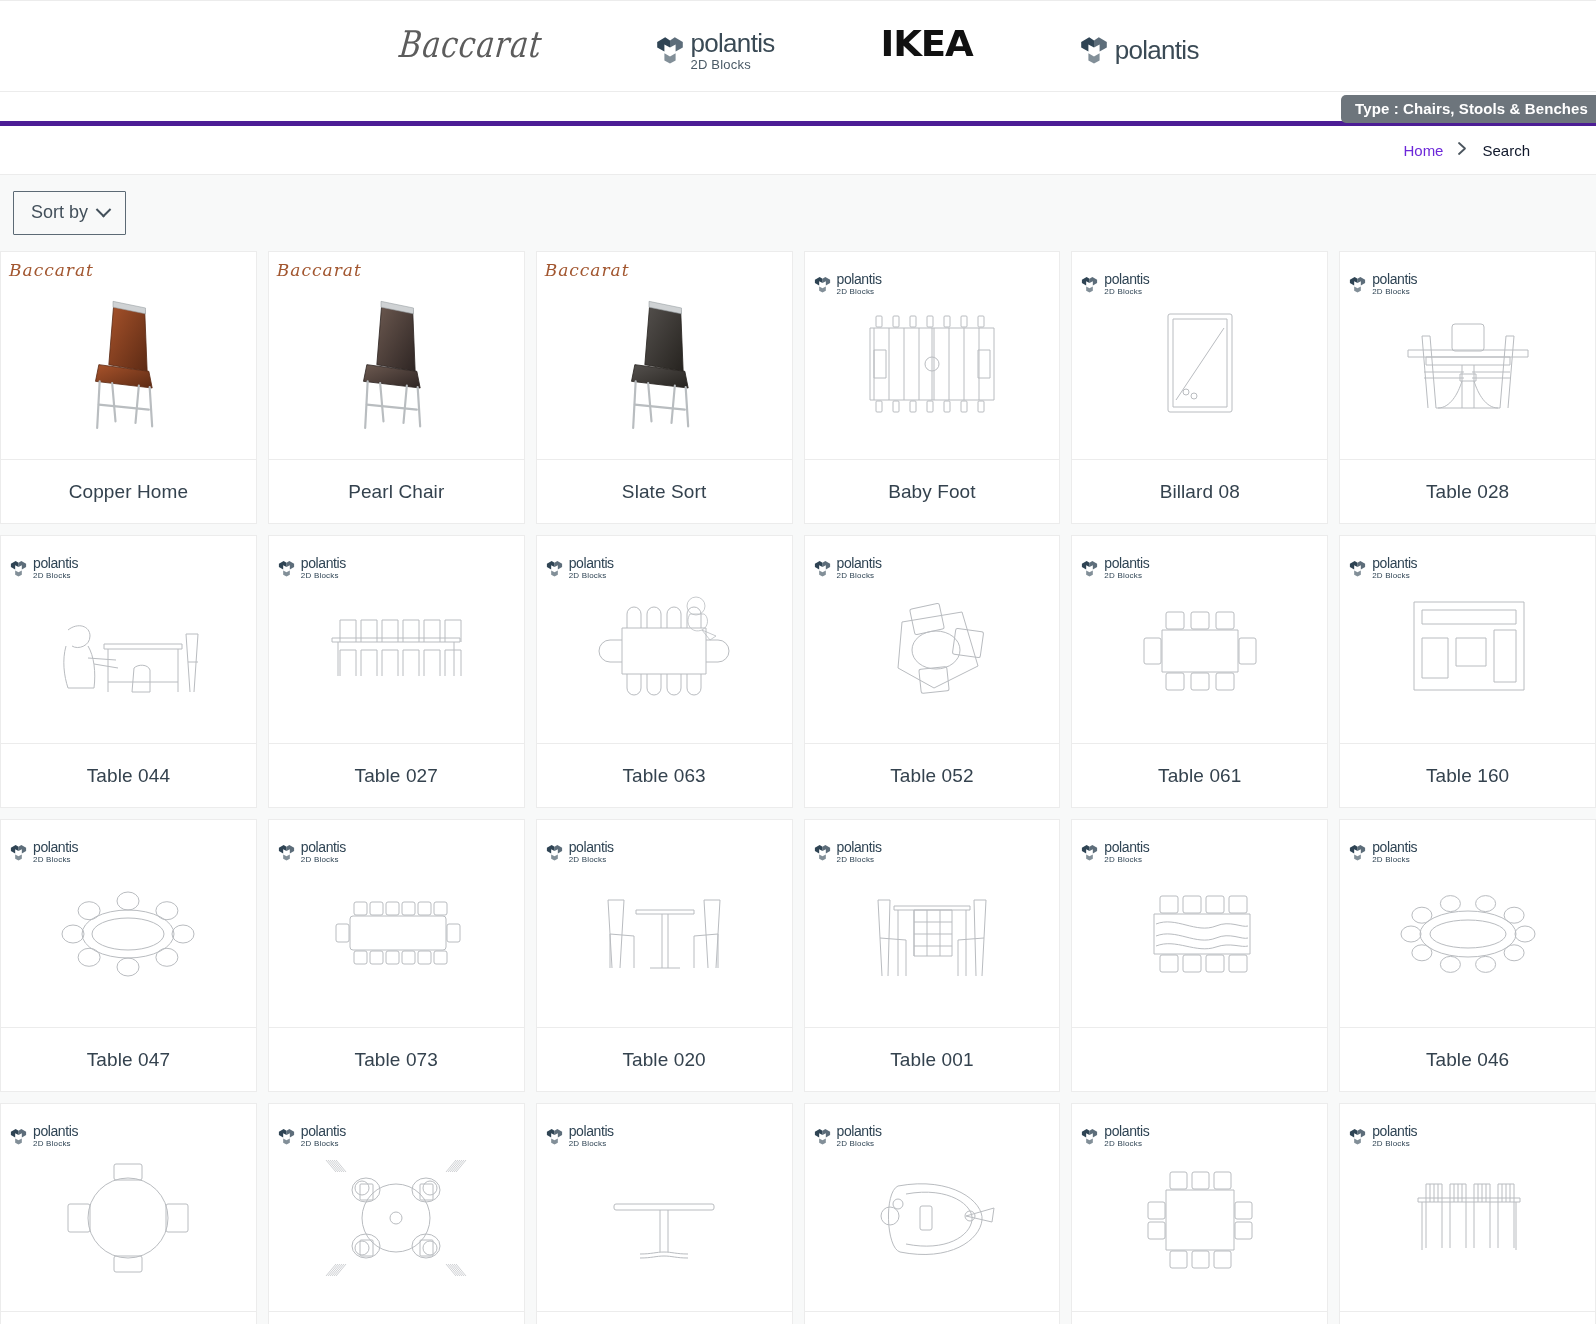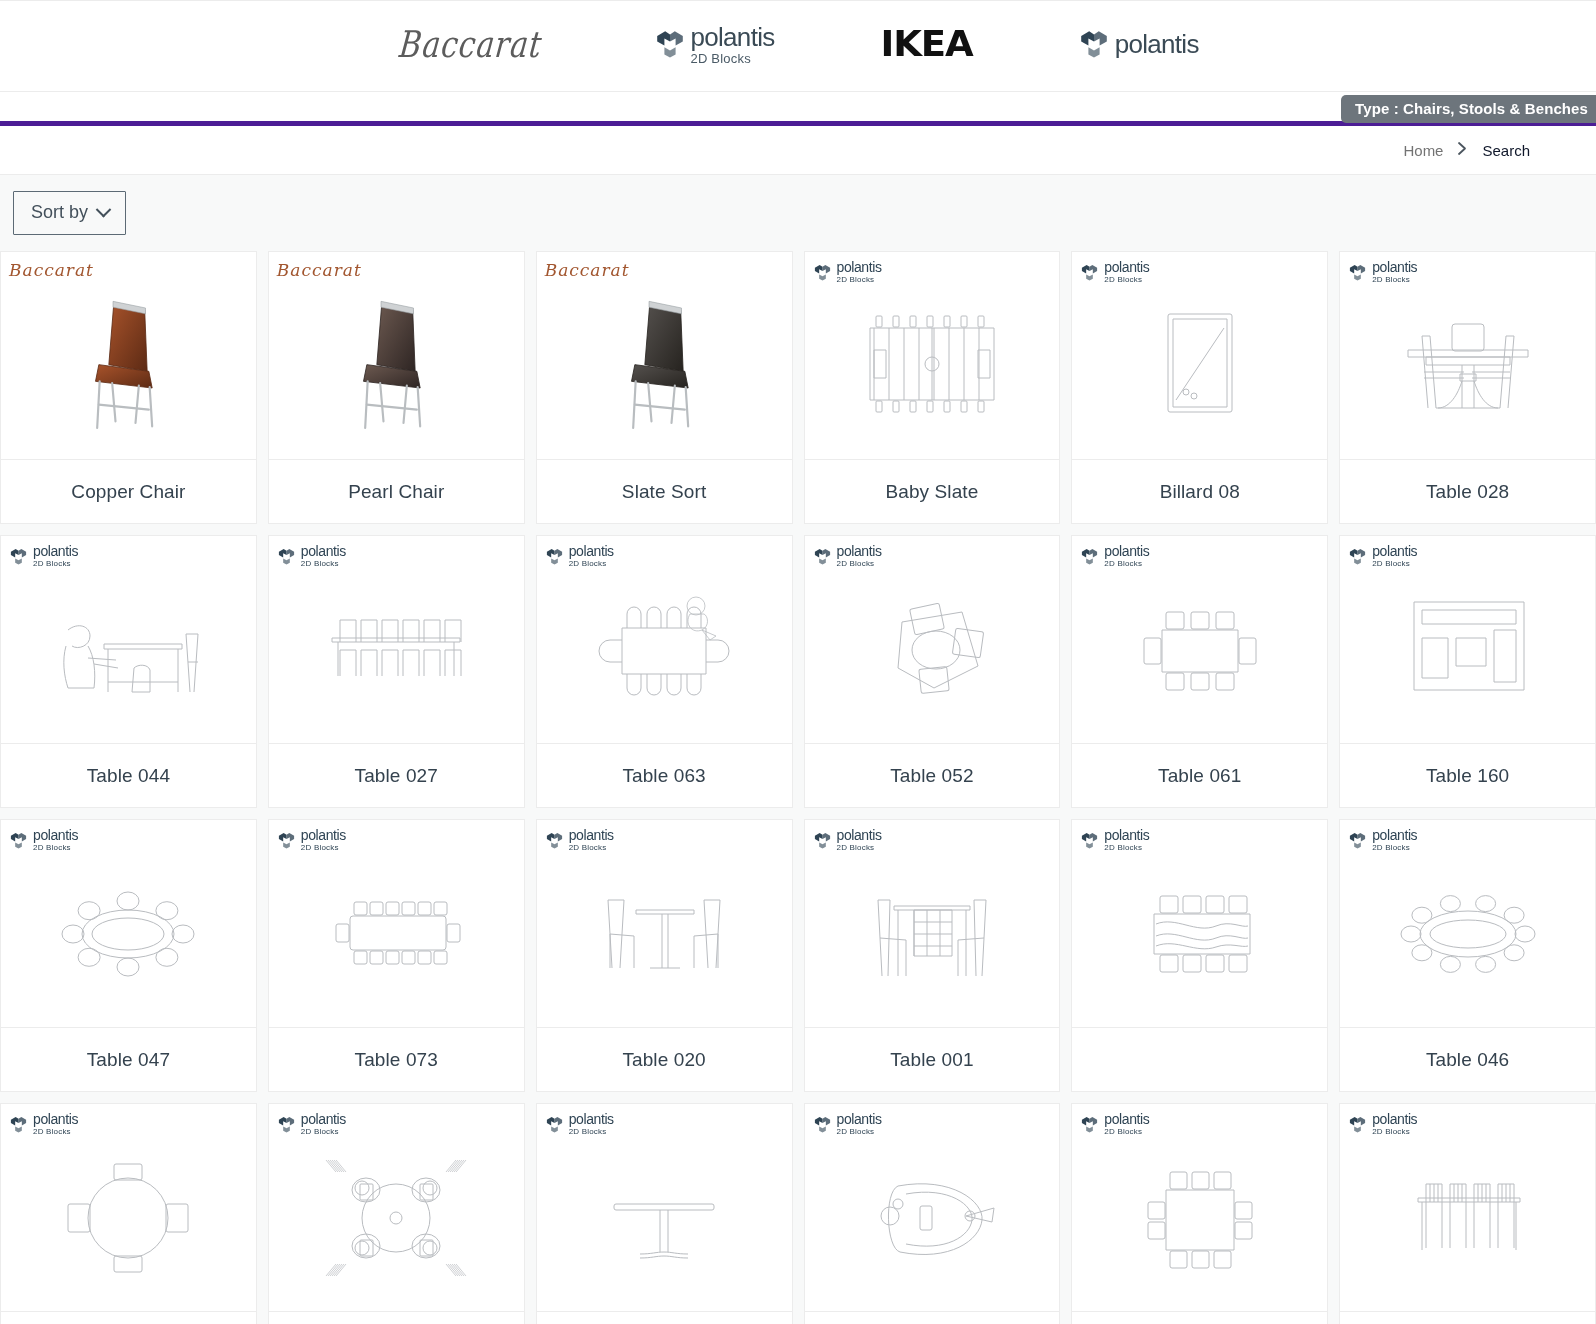--- a/index.html
+++ b/index.html
@@ -31,21 +31,21 @@
   .baccarat-script {
     font-family: "DejaVu Serif", "Liberation Serif", serif;
     font-style: italic;
     font-size: 31px;
     letter-spacing: 1px;
     color: #5c5c5c;
     transform: skewX(-6deg) scaleY(1.18) scaleX(.96);
     white-space: nowrap;
   }
 
-  .polantis-lockup { display: flex; align-items: center; gap: 5px; }
+  .polantis-lockup { display: flex; align-items: center; gap: 5px; margin-top: 12px; }
   .pol-mark { width: 32px; height: 32px; flex: 0 0 auto; }
   .pol-mark.small { width: 19px; height: 19px; }
   .pol-words { display: flex; flex-direction: column; line-height: 1; }
   .pol-name {
     font-size: 26px; font-weight: 400; letter-spacing: -0.7px;
     color: #3a4a55; position: relative; white-space: nowrap;
   }
   .pol-sub {
     font-size: 13px; color: #4a5a66; letter-spacing: .2px;
     margin-top: 2px; white-space: nowrap;
@@ -69,21 +69,21 @@
     padding: 5px 14px 6px 14px;
     border-radius: 5px; white-space: nowrap;
   }
 
   
   .crumbbar {
     height: 48px; background: #ffffff;
     display: flex; align-items: center; justify-content: flex-end;
     padding-right: 66px; gap: 13px;
   }
-  .crumb { font-size: 15px; color: #737373; white-space: nowrap; }
+  .crumb { font-size: 15px; color: #6d28d9; white-space: nowrap; }
   .crumb.current { color: #0f172a; }
   .crumb-sep { color: #4b555e; font-size: 16px; line-height: 1; }
 
   
   .sortbar {
     background: #f8f9f9;
     border-top: 1px solid #ececec;
     padding: 16px 0 16px 13px;
   }
   .sort-btn {
@@ -222,21 +222,21 @@
               <g stroke="#b9bdc0" stroke-width="2.6" fill="none" stroke-linecap="round">
                 <path d="M41 112 L38 168"></path>
                 <path d="M101 119 L104 166"></path>
                 <path d="M56 114 L60 160"></path>
                 <path d="M88 117 L84 162"></path>
                 <path d="M40 140 L100 146"></path>
               </g>
             </svg>
           </span>
         </div>
-        <div class="caption">Copper Chair</div>
+        <div class="caption">Copper Home</div>
       </div>
       <div class="card">
         <div class="thumb">
           <span class="badge"><span class="baccarat-script">Baccarat</span></span>
           <span class="art">
             <svg class="photo" viewBox="0 0 150 180">
               <defs>
                 <linearGradient id="g6d5a51" x1="0" y1="0" x2="1" y2="1">
                   <stop offset="0" stop-color="#6d5a51"></stop>
                   <stop offset="1" stop-color="#2e2523"></stop>
@@ -337,21 +337,21 @@
                 <rect x="136" y="28" width="6" height="11" rx="1"></rect>
                 <rect x="136" y="113" width="6" height="11" rx="1"></rect>
               </g>
               <rect x="32" y="62" width="12" height="28"></rect>
               <rect x="136" y="62" width="12" height="28"></rect>
               <circle cx="90" cy="76" r="7"></circle>
               <line x1="90" y1="40" x2="90" y2="112"></line>
             </svg>
           </span>
         </div>
-        <div class="caption">Baby Slate</div>
+        <div class="caption">Baby Foot</div>
       </div>
       <div class="card">
         <div class="thumb">
           <span class="badge polantis-lockup">
             <span class="pol-mark small"><svg viewBox="0 0 40 40">
                 <g fill="#2f4454">
                   <path d="M4 10 L14 4 L20 8 L20 17 L13 13 L13 22 L4 17 Z"></path>
                   <path d="M36 10 L26 4 L20 8 L20 17 L27 13 L27 22 L36 17 Z" opacity=".78"></path>
                   <path d="M13 24 L20 28 L27 24 L27 33 L20 37 L13 33 Z" opacity=".6"></path>
                 </g>

